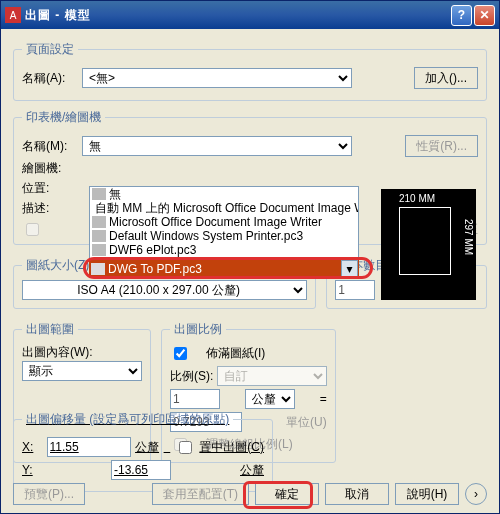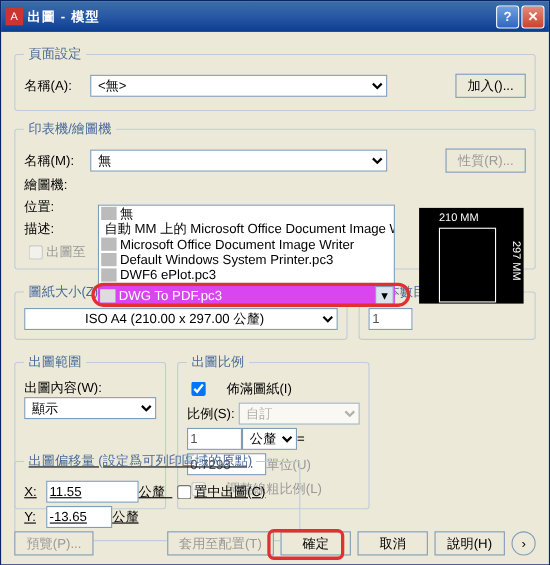--- a/index.html
+++ b/index.html
@@ -6,33 +6,33 @@
 body { margin: 0; background: #ece9d8; width: 500px; height: 514px; overflow: hidden; }
 .window { width: 500px; height: 514px; background: #ece9d8; border: 1px solid #0a246a; }
 .titlebar { height: 28px; background: linear-gradient(to bottom, #3a6ea5 0%, #2858a5 50%, #0a3d91 100%); color: #fff; display: flex; align-items: center; padding: 0 4px; }
 .titlebar .icon { width: 16px; height: 16px; background: #c33; margin-right: 4px; display: flex; align-items: center; justify-content: center; color: #fff; font-size: 10px; }
 .titlebar .title { flex: 1; font-weight: bold; letter-spacing: 1px; }
 .titlebar .btn { width: 21px; height: 21px; background: linear-gradient(to bottom, #6fa1e0, #2f66c0); border: 1px solid #fff; border-radius: 3px; margin-left: 2px; color: #fff; text-align: center; line-height: 18px; font-weight: bold; cursor: pointer; }
 .titlebar .btn.close { background: linear-gradient(to bottom, #e68a7a, #c9442a); }
 .content { padding: 8px 12px; }
 fieldset { border: 1px solid #bfcddb; border-radius: 3px; margin: 4px 0 8px; padding: 6px 8px 8px; }
 legend { color: #4a6a9a; padding: 0 4px; }
-.row { display: flex; align-items: center; margin: 3px 0; }
+.row { display: flex; align-items: center; margin: 3px 0; justify-content: space-between; }
 .lbl { width: 60px; }
 select, input[type=text] { border: 1px solid #7f9db9; background: #fff; height: 20px; padding: 0 2px; }
 select { width: 270px; }
 .btn2 { height: 22px; border: 1px solid #7f9db9; background: #ece9d8; padding: 0 10px; cursor: pointer; }
 .btn2.disabled { color: #999; }
 .dropdown-open { position: absolute; left: 88px; top: 157px; width: 270px; background: #fff; border: 1px solid #7f9db9; z-index: 5; max-height: 86px; overflow: hidden; }
 .dd-item { display: flex; align-items: center; padding: 0 2px; height: 14px; line-height: 14px; white-space: nowrap; overflow: hidden; }
 .dd-icon { width: 14px; height: 12px; margin-right: 3px; display: inline-block; background: #bbb; }
 .selected-combo { position: absolute; left: 82px; top: 228px; width: 290px; height: 22px; border: 3px solid #e03030; border-radius: 12px; z-index: 6; pointer-events:none; }
-.selected-inner { position:absolute; left:88px; top:231px; width:270px; height:17px; background:#d946ef; color:#fff; display:flex; align-items:center; padding:0 2px; z-index:5; }
+.selected-inner { position:absolute; left:88px; top:231px; width:270px; height:17px; background:#c2410c; color:#fff; display:flex; align-items:center; padding:0 2px; z-index:5; }
 .sel-chev { position:absolute; left:340px; top:231px; width:17px; height:17px; background:#dbe4ee; border:1px solid #7f9db9; z-index:6; display:flex; align-items:center; justify-content:center; }
-.preview { position: absolute; left: 380px; top: 160px; width: 95px; height: 87px; background: #000; color: #fff; }
+.preview { position: absolute; left: 380px; top: 160px; width: 95px; height: 111px; background: #000; color: #fff; }
 .preview .pg { position: absolute; left: 18px; top: 18px; width: 52px; height: 68px; border: 1px solid #fff; }
 .preview .mmw { position: absolute; left: 18px; top: 4px; font-size: 10px; }
 .preview .mmh { position: absolute; right: 2px; top: 30px; font-size: 10px; writing-mode: vertical-rl; }
 .cols { display:flex; gap:10px; }
 .btm { position:absolute; bottom:10px; left:12px; right:12px; display:flex; align-items:center; gap:6px; }
 .btm .btn2 { min-width:64px; }
 .redbtn { position:absolute; bottom:6px; left:242px; width:70px; height:28px; border:3px solid #e03030; border-radius:6px; pointer-events:none; }
 .arrow { width:22px; height:22px; border:1px solid #7f9db9; background:#ece9d8; border-radius:11px; display:flex; align-items:center; justify-content:center; cursor:pointer; }
 .check { display:flex; align-items:center; gap:16px; }
 input[type=checkbox]{ width:13px; height:13px; }

